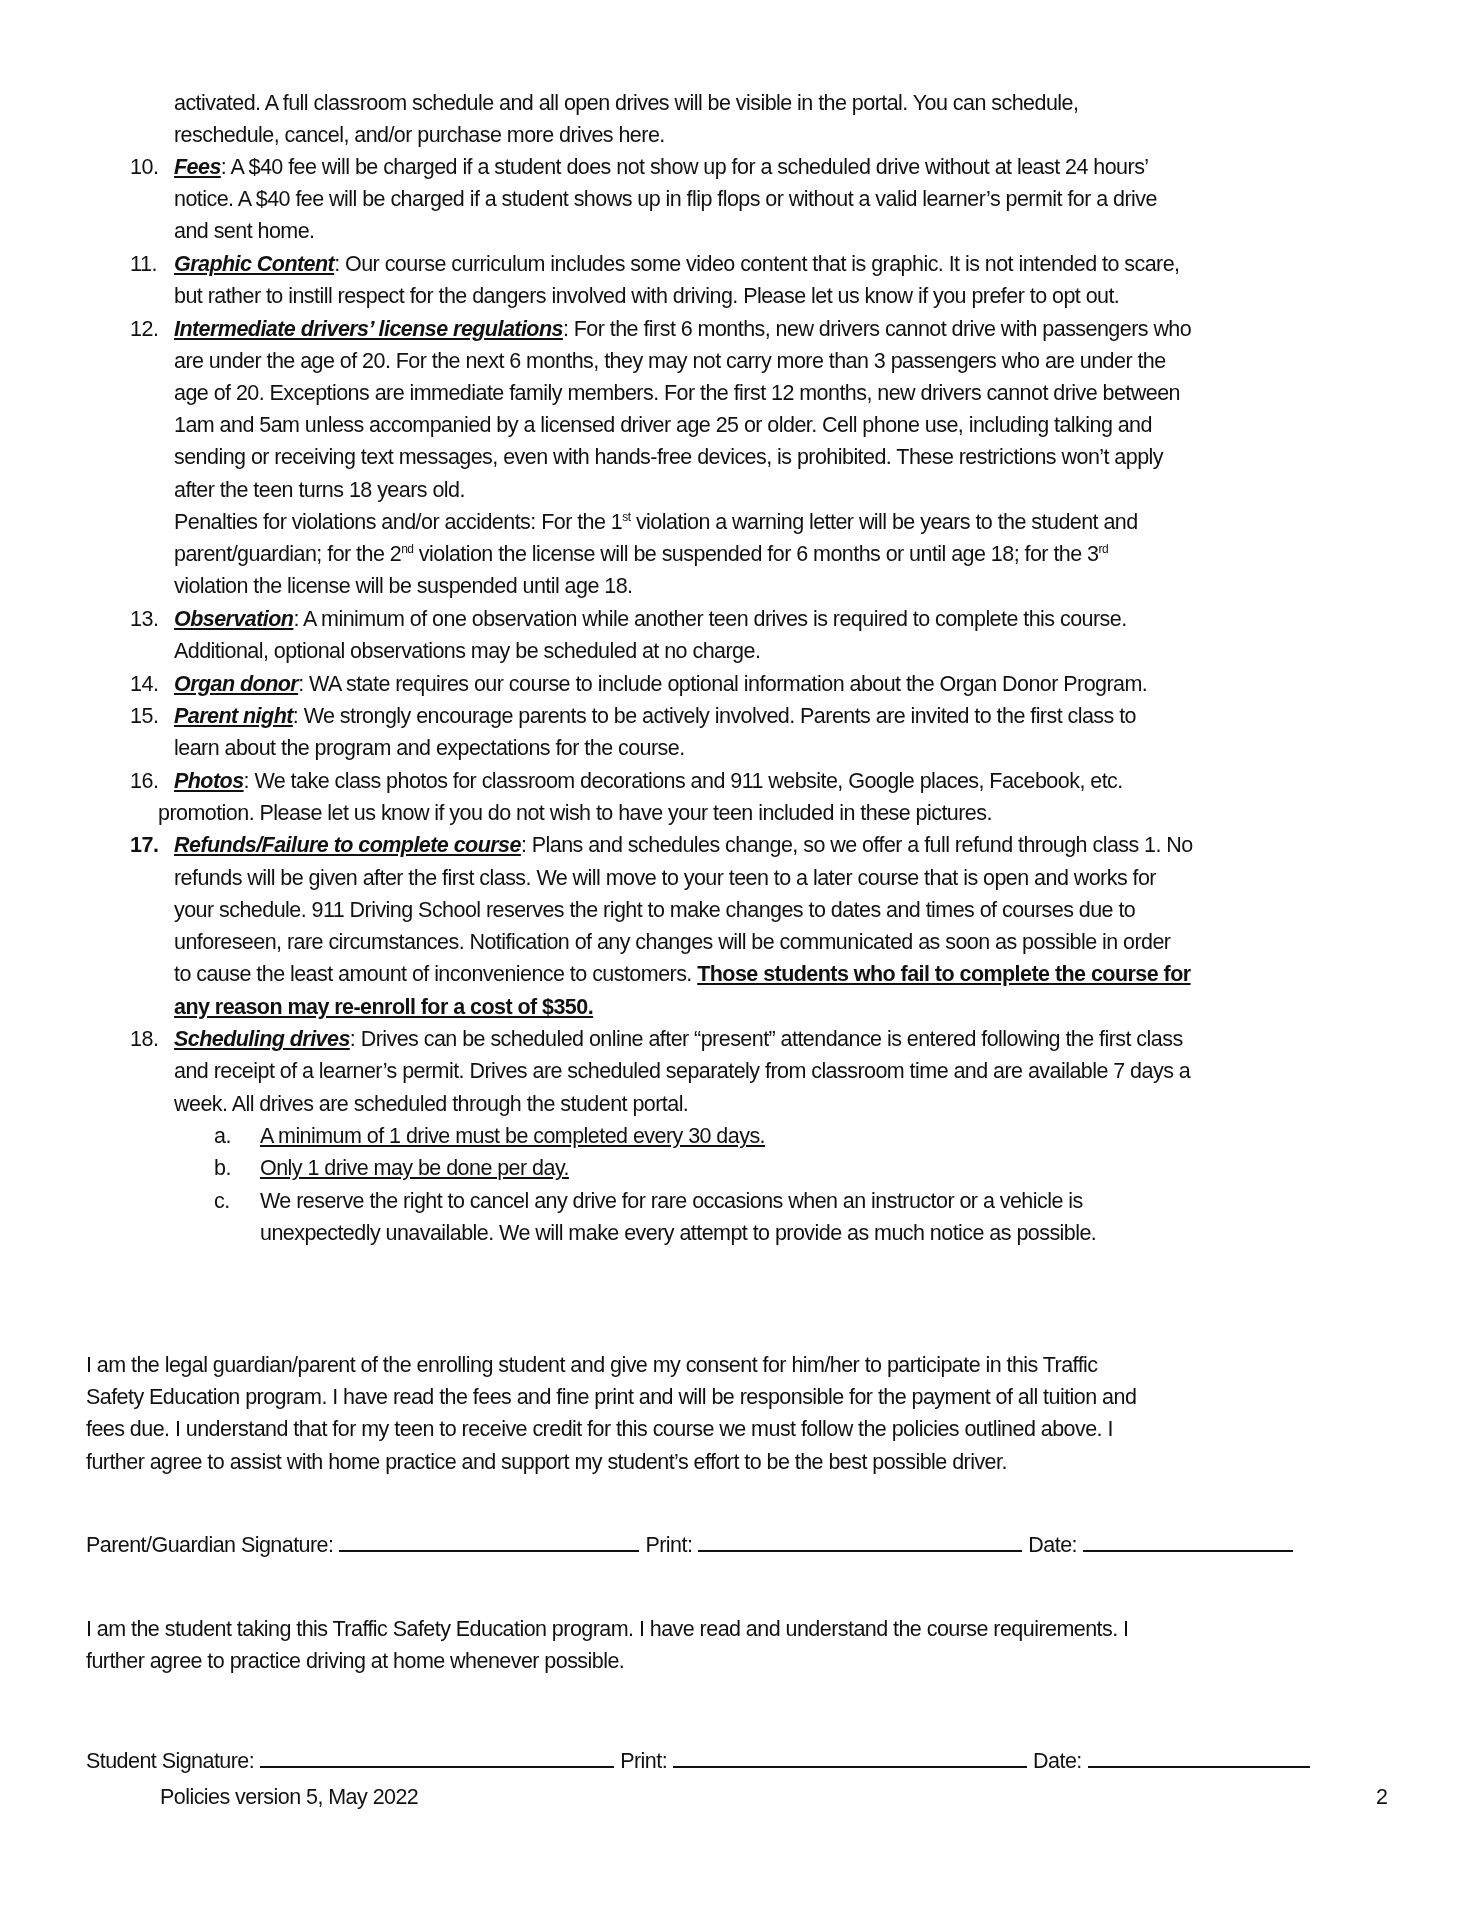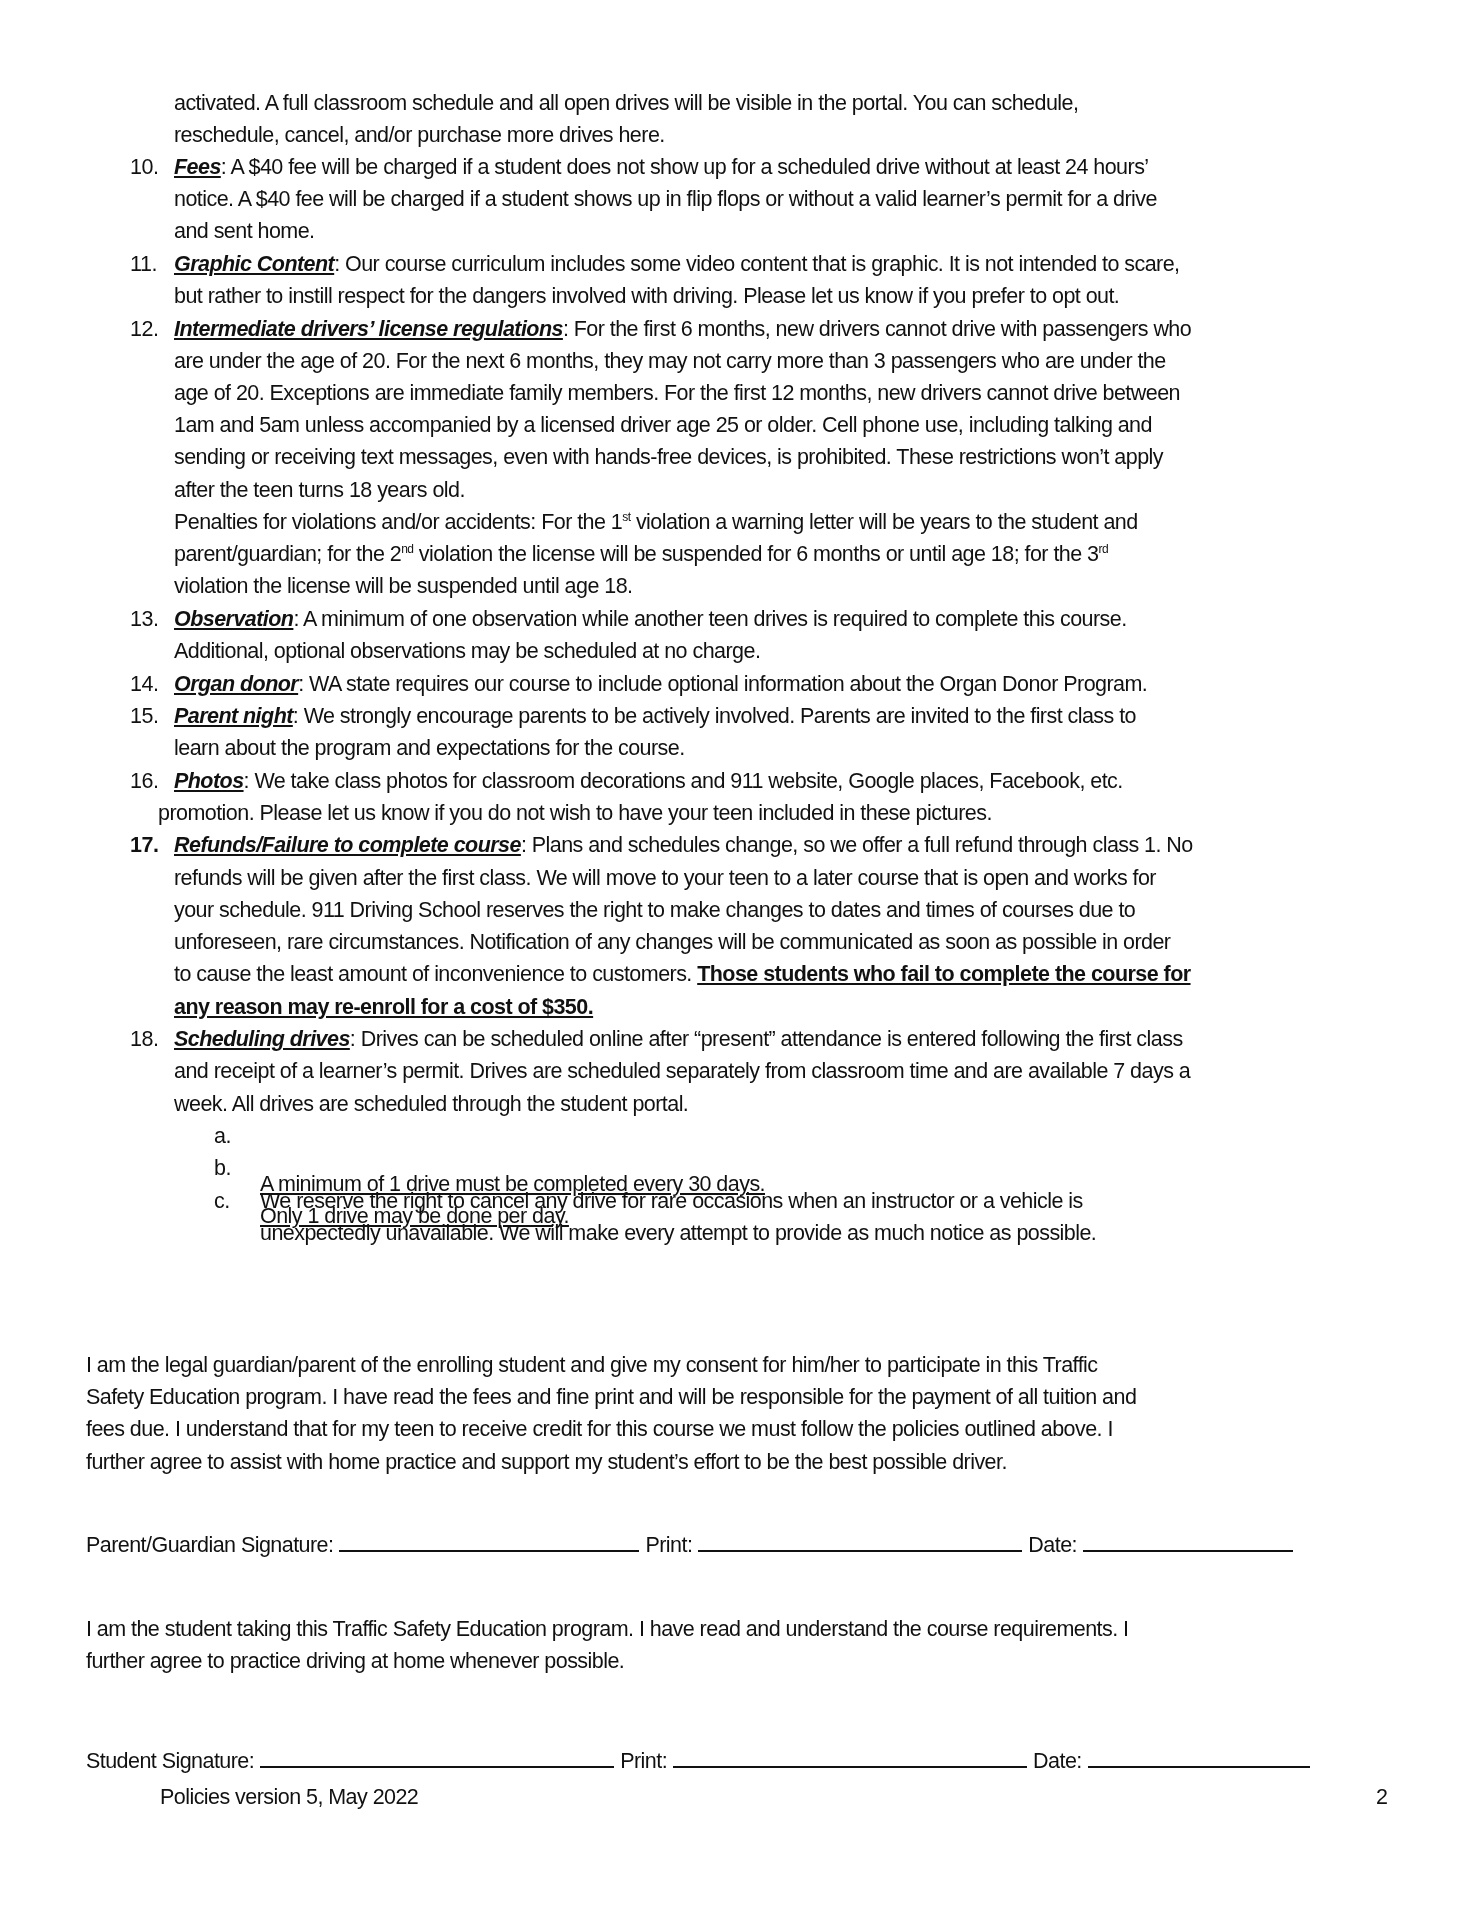--- a/index.html
+++ b/index.html
@@ -3,21 +3,21 @@
 <meta charset="utf-8">
 <style>
   html, body { margin: 0; padding: 0; background: #ffffff; }
   body { width: 1484px; height: 1920px; position: relative; overflow: hidden;
          font-family: "Liberation Sans", sans-serif; color: #111; }
   .page { position: absolute; left: 0; top: 0; width: 1484px; height: 1920px; }
   .ln { position: absolute; white-space: nowrap; font-size: 21.5px; line-height: 26px; letter-spacing: -0.55px; transform-origin: left top; }
   .num { position: absolute; white-space: nowrap; font-size: 21.5px; line-height: 26px; letter-spacing: -0.4px; }
   .hdr { font-weight: bold; font-style: italic; text-decoration: underline; }
   .bu { font-weight: bold; text-decoration: underline; text-align: center; }
-  .u { text-decoration: underline; margin-top: 48px; }
+  .u { text-decoration: underline; }
   .b { font-weight: bold; }
   sup { font-size: 12px; line-height: 0; vertical-align: 8px; }
   .blank { display: inline-block; border-bottom: 2px solid #111; height: 20px; vertical-align: baseline; margin: 0 6px; }
 </style>
 </head>
 <body>
 
 <div class="page">
 
   <div class="ln" style="left:174px;top:122px">reschedule, cancel, and/or purchase more drives here.</div>

